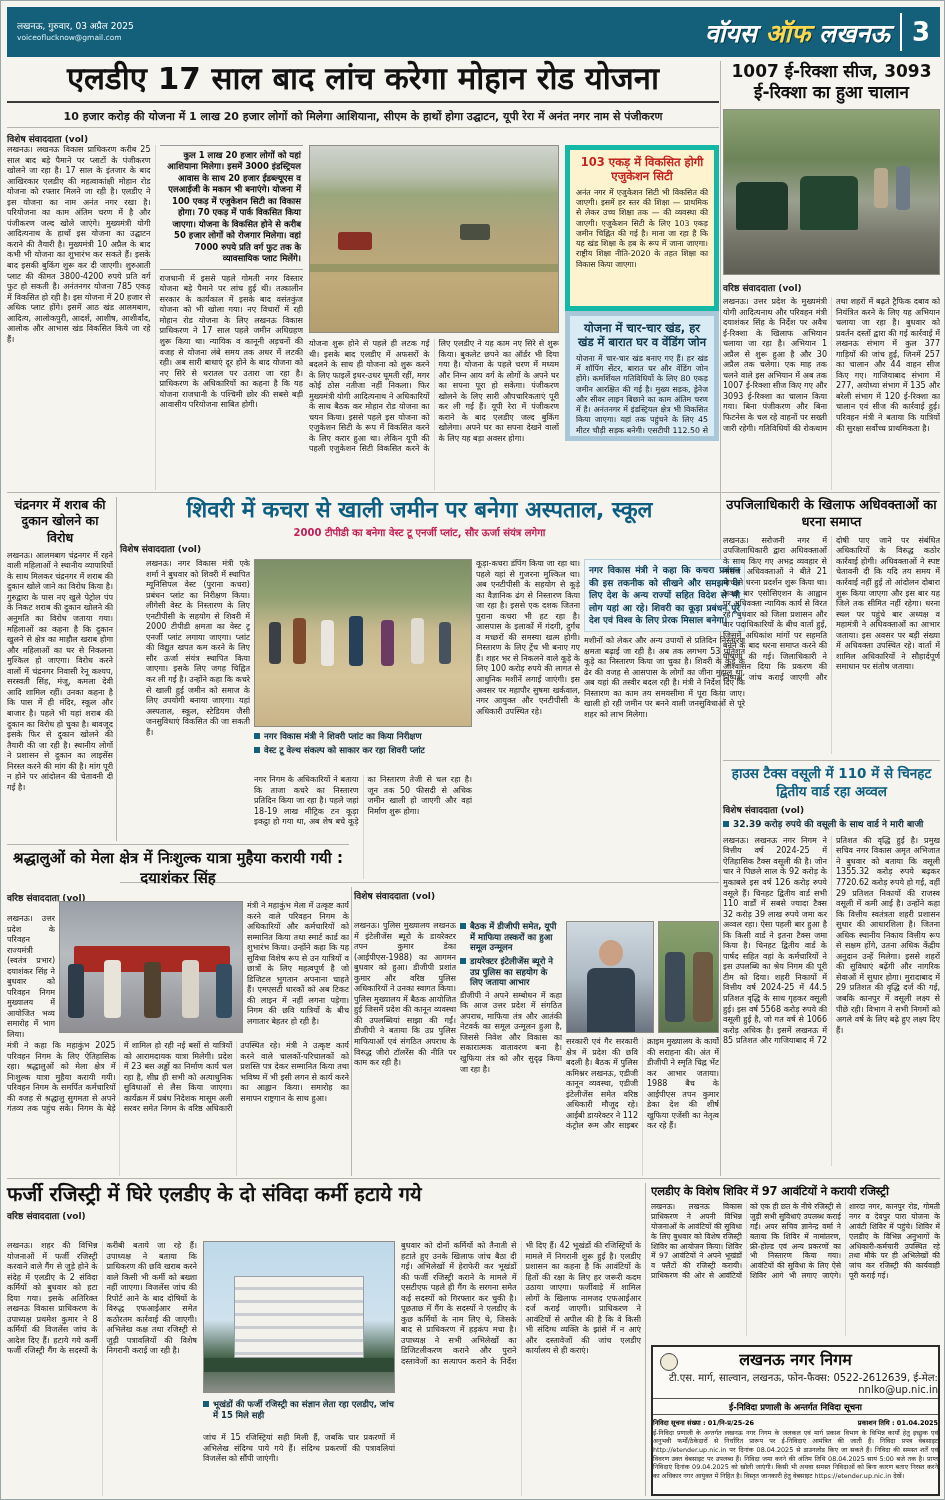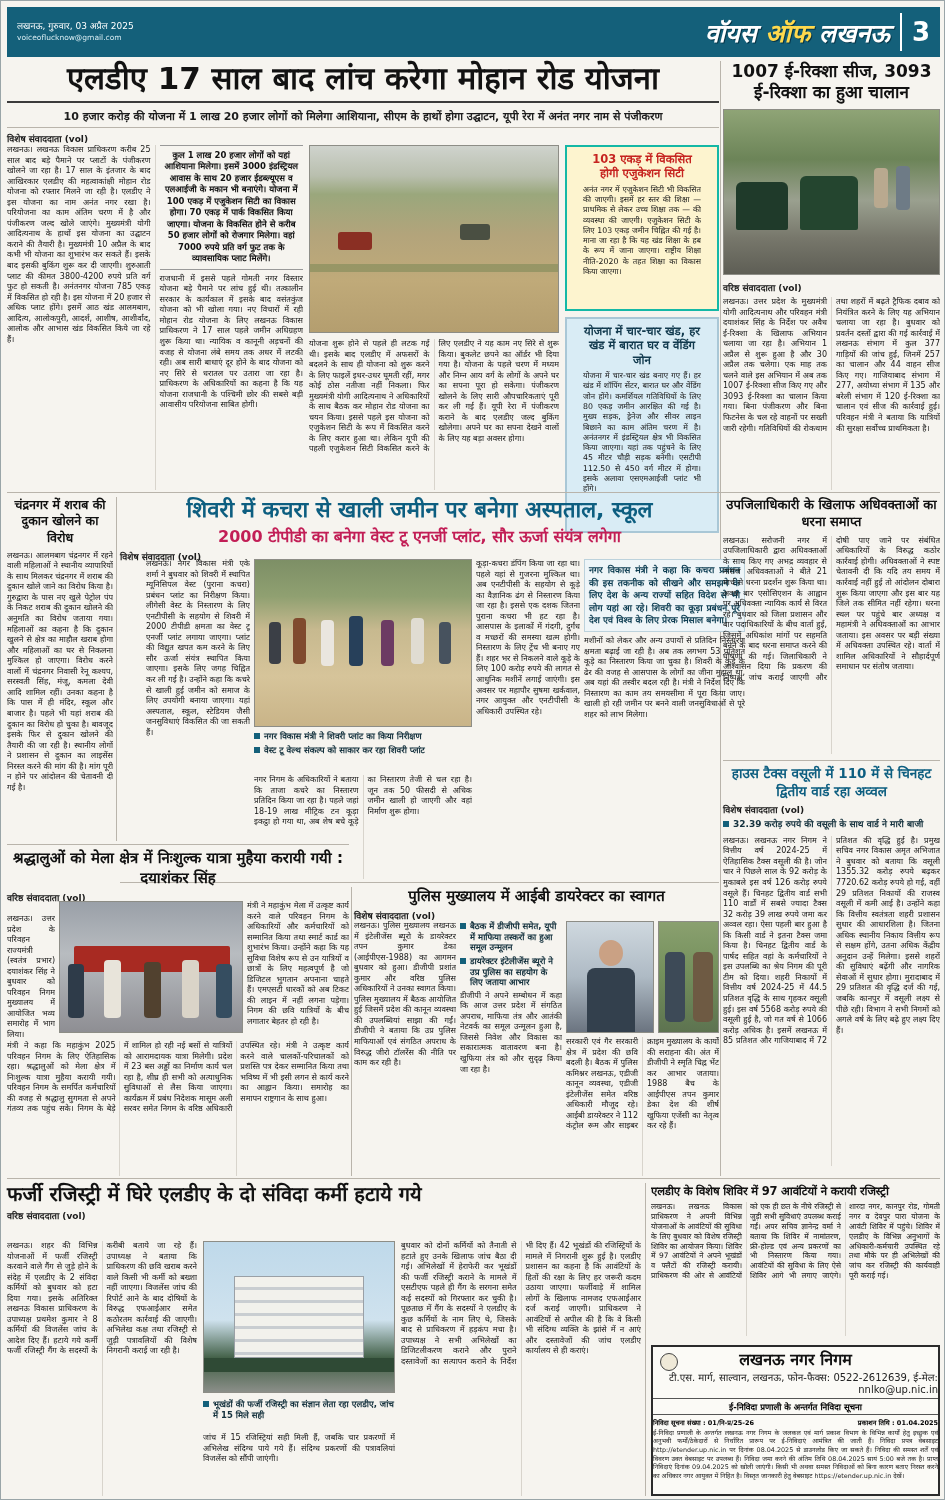--- a/index.html
+++ b/index.html
@@ -22,32 +22,32 @@
   .c2{column-count:2;column-gap:9px;column-rule:1px solid #d8d4cc;}
   .c3{column-count:3;column-gap:8px;column-rule:1px solid #d8d4cc;}
   .byline{font-weight:bold;font-size:9px;color:#1b1b1b;}
   .rule{background:#b9b4ab;}
   .photo{position:absolute;overflow:hidden;border:1px solid #8d8d86;}
   .sq{display:inline-block;width:6px;height:6px;background:#14607a;margin-right:4px;flex:0 0 auto;margin-top:2px;}
   .capline{display:flex;font-size:8.5px;font-weight:bold;color:#14313d;line-height:1.25;margin-bottom:3px;text-align:left;}
   
   .lead-headline{font-size:31px;font-weight:bold;color:#121212;text-align:center;line-height:1.15;border-bottom:2px solid #3b3b3b;padding-bottom:4px;}
   .lead-subhead{font-size:11px;font-weight:bold;color:#1d1d1d;text-align:center;padding:5px 0 4px;border-bottom:1px solid #b9b4ab;}
-  .inset{font-weight:bold;text-align:center;font-size:8.5px;line-height:1.35;color:#111;border-top:1px solid #999;border-bottom:1px solid #999;padding:4px 2px;margin:4px 0;break-inside:avoid;}
-  .sidebox{border:2px solid #14b8a6;padding:5px 16px;overflow:hidden;}
+  .inset{font-weight:bold;text-align:right;font-size:8.5px;line-height:1.35;color:#111;border-top:1px solid #999;border-bottom:1px solid #999;padding:4px 2px;margin:4px 0;break-inside:avoid;}
+  .sidebox{border:5px solid #14b8a6;padding:5px 6px;overflow:hidden;}
   .sidebox h3{font-size:11.5px;line-height:1.25;text-align:center;margin-bottom:4px;}
   .box-yellow{background:#fdf4cf;}
   .box-yellow h3{color:#c62420;}
   .box-blue{background:#d9ecf5;border-color:#a9c7d6;}
   .box-blue h3{color:#123a4e;}
   
   .rick-headline{font-size:17px;font-weight:bold;text-align:center;line-height:1.25;color:#111;}
   
   .shivri-headline{font-size:22px;font-weight:bold;color:#0d5e80;text-align:center;line-height:1.15;}
-  .shivri-subhead{font-size:16px;font-weight:bold;color:#c21e56;text-align:center;margin-top:3px;}
+  .shivri-subhead{font-size:10px;font-weight:bold;color:#c21e56;text-align:center;margin-top:3px;}
   .inset-bold{font-size:9px;font-weight:bold;line-height:1.4;color:#0d3d52;text-align:justify;border:1px solid #bcd2dc;background:#eef5f8;padding:4px;margin-bottom:4px;}
   
   .h-liquor{font-size:12.5px;font-weight:bold;line-height:1.3;text-align:center;color:#111;}
   .h-dharna{font-size:13px;font-weight:bold;line-height:1.3;color:#111;text-align:center;}
   .h-housetax{font-size:13.5px;font-weight:bold;line-height:1.3;color:#0d5e80;text-align:center;}
   .h-mela{font-size:15px;font-weight:bold;line-height:1.3;color:#111;text-align:center;}
   .h-ib{font-size:15px;font-weight:bold;line-height:1.3;color:#111;text-align:center;white-space:nowrap;overflow:hidden;}
   .h-camp{font-size:11.5px;font-weight:bold;color:#111;white-space:nowrap;overflow:hidden;letter-spacing:-0.2px;}
   .h-registry{font-size:20px;font-weight:bold;color:#121212;line-height:1.15;}
   .sub-registry{font-size:12px;font-weight:bold;color:#0d5e80;margin-top:4px;border-bottom:1px solid #b9b4ab;padding-bottom:4px;}
@@ -97,21 +97,21 @@
         <div style="position:absolute;left:28px;top:86px;width:34px;height:18px;background:#8a2f23;border-radius:3px;"></div>
         <div style="position:absolute;left:150px;top:78px;width:30px;height:16px;background:#4a4f42;border-radius:3px;"></div>
         <div style="position:absolute;left:0;top:118px;width:250px;height:8px;background:#7f8a58;opacity:.6;"></div>
       </div>
       <div class="abs bodytxt c2" style="left:302px;top:194px;width:250px;height:151px;">योजना शुरू होने से पहले ही लटक गई थी। इसके बाद एलडीए में अफसरों के बदलने के साथ ही योजना को शुरू करने के लिए फाइलें इधर-उधर घूमती रहीं, मगर कोई ठोस नतीजा नहीं निकला। फिर मुख्यमंत्री योगी आदित्यनाथ ने अधिकारियों के साथ बैठक कर मोहान रोड योजना का चयन किया। इससे पहले इस योजना को एजुकेशन सिटी के रूप में विकसित करने के लिए करार हुआ था। लेकिन यूपी की पहली एजुकेशन सिटी विकसित करने के लिए एलडीए ने यह काम नए सिरे से शुरू किया। बुकलेट छपने का ऑर्डर भी दिया गया है। योजना के पहले चरण में मध्यम और निम्न आय वर्ग के लोगों के अपने घर का सपना पूरा हो सकेगा। पंजीकरण खोलने के लिए सारी औपचारिकताएं पूरी कर ली गई हैं। यूपी रेरा में पंजीकरण कराने के बाद एलडीए जल्द बुकिंग खोलेगा। अपने घर का सपना देखने वालों के लिए यह बड़ा अवसर होगा।</div>
       <div class="abs" style="left:558px;top:0;width:154px;height:345px;">
         <div class="sidebox box-yellow" style="height:166px;">
           <h3>103 एकड़ में विकसित होगी एजुकेशन सिटी</h3>
           <div class="bodytxt" style="font-size:7.8px;">अनंत नगर में एजुकेशन सिटी भी विकसित की जाएगी। इसमें हर स्तर की शिक्षा — प्राथमिक से लेकर उच्च शिक्षा तक — की व्यवस्था की जाएगी। एजुकेशन सिटी के लिए 103 एकड़ जमीन चिह्नित की गई है। माना जा रहा है कि यह खंड शिक्षा के हब के रूप में जाना जाएगा। राष्ट्रीय शिक्षा नीति-2020 के तहत शिक्षा का विकास किया जाएगा।</div>
         </div>
-        <div class="sidebox box-blue" style="height:216px;margin-top:6px;">
+        <div class="sidebox box-blue" style="height:130px;">
           <h3>योजना में चार-चार खंड, हर खंड में बारात घर व वेंडिंग जोन</h3>
           <div class="bodytxt" style="font-size:7.8px;">योजना में चार-चार खंड बनाए गए हैं। हर खंड में शॉपिंग सेंटर, बारात घर और वेंडिंग जोन होंगे। कमर्शियल गतिविधियों के लिए 80 एकड़ जमीन आरक्षित की गई है। मुख्य सड़क, ड्रेनेज और सीवर लाइन बिछाने का काम अंतिम चरण में है। अनंतनगर में इंडस्ट्रियल क्षेत्र भी विकसित किया जाएगा। यहां तक पहुंचने के लिए 45 मीटर चौड़ी सड़क बनेगी। एसटीपी 112.50 से 450 वर्ग मीटर में होगा। इसके अलावा एसएमआईजी प्लांट भी होंगे।</div>
         </div>
       </div>
     </div>
   </div>
 
   <div class="abs" style="left:722px;top:60px;width:217px;height:429px;">
     <div class="rick-headline">1007 ई-रिक्शा सीज, 3093</div>
     <div class="rick-headline">ई-रिक्शा का हुआ चालान</div>
@@ -200,21 +200,20 @@
         <div style="position:absolute;left:122px;top:58px;width:17px;height:58px;background:#dad4c8;border-radius:4px;"></div>
         <div style="position:absolute;left:156px;top:62px;width:16px;height:54px;background:#354d60;border-radius:4px;"></div>
       </div>
       <div class="abs bodytxt" style="left:240px;top:0;width:102px;height:136px;">मंत्री ने महाकुंभ मेला में उत्कृष्ट कार्य करने वाले परिवहन निगम के अधिकारियों और कर्मचारियों को सम्मानित किया तथा स्मार्ट कार्ड का शुभारंभ किया। उन्होंने कहा कि यह सुविधा विशेष रूप से उन यात्रियों व छात्रों के लिए महत्वपूर्ण है जो डिजिटल भुगतान अपनाना चाहते हैं। एमएसटी धारकों को अब टिकट की लाइन में नहीं लगना पड़ेगा। निगम की छवि यात्रियों के बीच लगातार बेहतर हो रही है।</div>
       <div class="abs bodytxt c3" style="left:0;top:140px;width:342px;height:135px;">मंत्री ने कहा कि महाकुंभ 2025 परिवहन निगम के लिए ऐतिहासिक रहा। श्रद्धालुओं को मेला क्षेत्र में निःशुल्क यात्रा मुहैया करायी गयी। परिवहन निगम के समर्पित कर्मचारियों की वजह से श्रद्धालु सुगमता से अपने गंतव्य तक पहुंच सके। निगम के बेड़े में शामिल हो रही नई बसों से यात्रियों को आरामदायक यात्रा मिलेगी। प्रदेश में 23 बस अड्डों का निर्माण कार्य चल रहा है, शीघ्र ही सभी को अत्याधुनिक सुविधाओं से लैस किया जाएगा। कार्यक्रम में प्रबंध निदेशक मासूम अली सरवर समेत निगम के वरिष्ठ अधिकारी उपस्थित रहे। मंत्री ने उत्कृष्ट कार्य करने वाले चालकों-परिचालकों को प्रशस्ति पत्र देकर सम्मानित किया तथा भविष्य में भी इसी लगन से कार्य करने का आह्वान किया। समारोह का समापन राष्ट्रगान के साथ हुआ।</div>
     </div>
   </div>
   <div class="abs rule" style="left:350px;top:886px;width:1px;height:289px;"></div>
 
   <div class="abs" style="left:353px;top:886px;width:365px;height:289px;">
-    <div class="h-ib">पुलिस मुख्यालय में आईबी डायरेक्टर का स्वागत</div>
     <div class="byline" style="margin-top:2px;">विशेष संवाददाता (vol)</div>
     <div class="abs" style="left:0;top:34px;width:365px;height:255px;">
       <div class="abs bodytxt" style="left:0;top:0;width:102px;height:255px;">लखनऊ। पुलिस मुख्यालय लखनऊ में इंटेलीजेंस ब्यूरो के डायरेक्टर तपन कुमार डेका (आईपीएस-1988) का आगमन बुधवार को हुआ। डीजीपी प्रशांत कुमार और वरिष्ठ पुलिस अधिकारियों ने उनका स्वागत किया। पुलिस मुख्यालय में बैठक आयोजित हुई जिसमें प्रदेश की कानून व्यवस्था की उपलब्धियां साझा की गईं। डीजीपी ने बताया कि उप्र पुलिस माफियाओं एवं संगठित अपराध के विरुद्ध जीरो टॉलरेंस की नीति पर काम कर रही है।</div>
       <div class="abs" style="left:106px;top:0;width:102px;height:255px;overflow:hidden;">
         <div class="capline">
             <span class="sq"></span>
             <span>बैठक में डीजीपी समेत, यूपी में माफिया तस्करों का हुआ समूल उन्मूलन</span>
           </div>
         <div class="capline">
             <span class="sq"></span>

